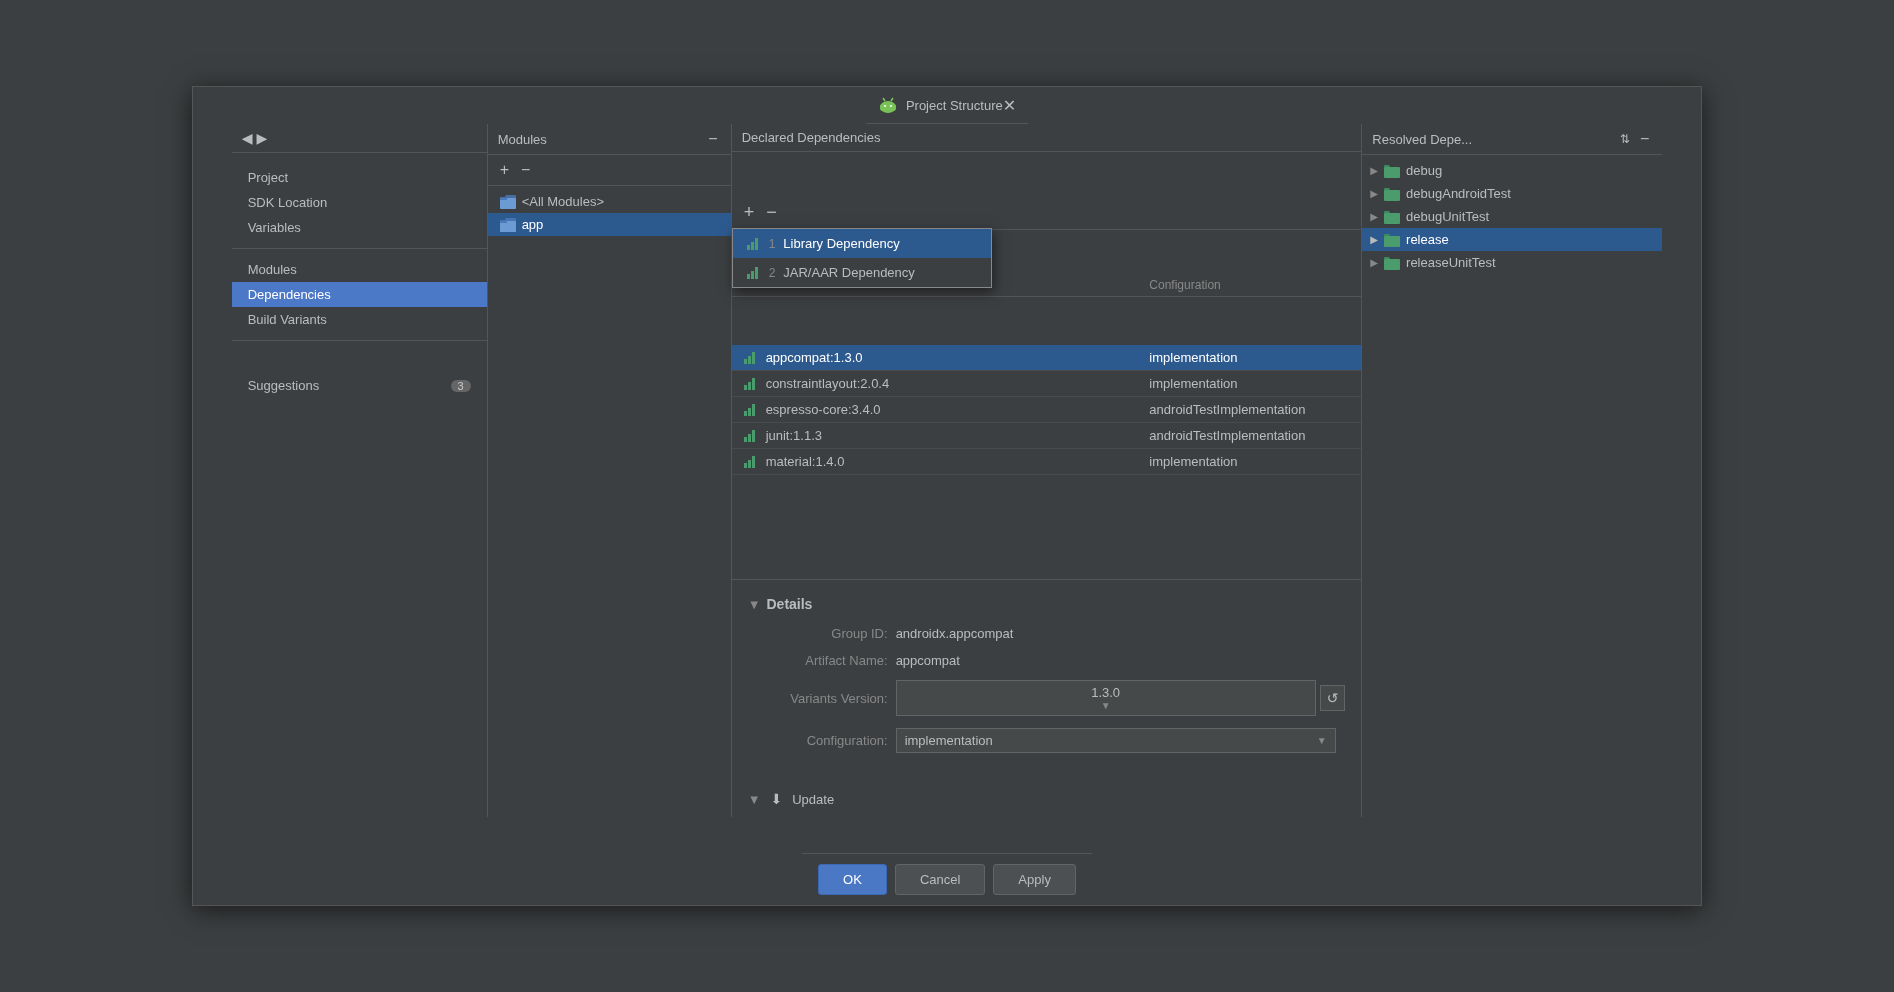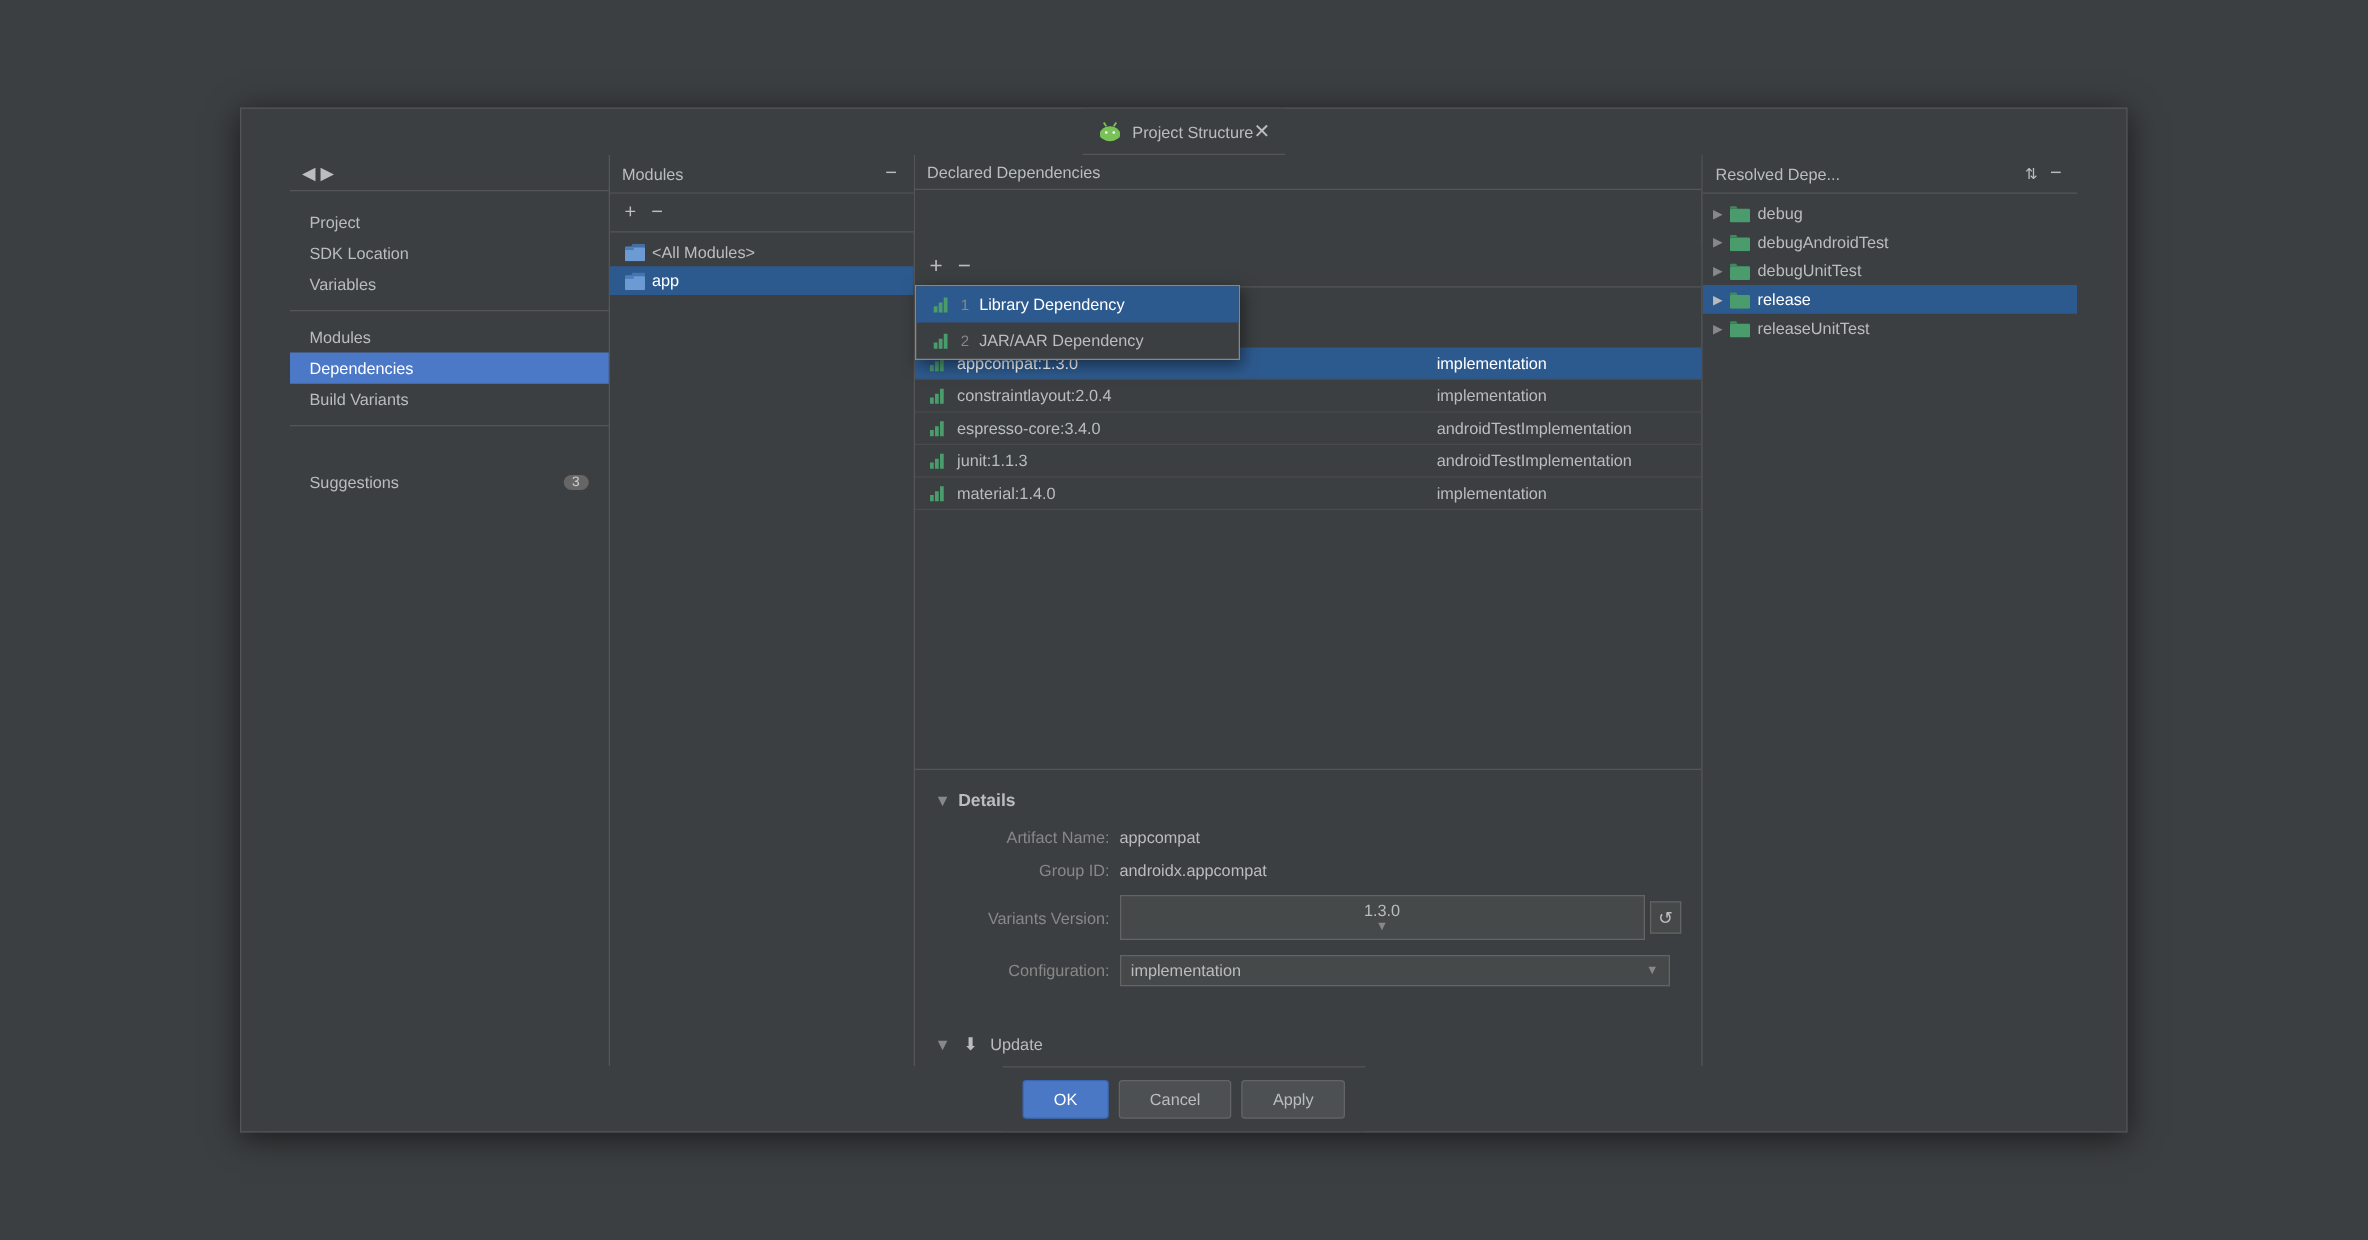--- a/index.html
+++ b/index.html
@@ -328,20 +328,21 @@
     
     .bottom-bar {
       display: flex;
       justify-content: flex-end;
       align-items: center;
       gap: 8px;
       padding: 10px 16px;
       border-top: 1px solid #555;
       background: #3c3f41;
       flex-shrink: 0;
+      margin-top: 36px;
     }
     .btn {
       padding: 7px 24px;
       border-radius: 3px;
       cursor: pointer;
       font-size: 13px;
       border: 1px solid #646464;
     }
     .btn-primary {
       background: #4a78c5;
@@ -507,20 +508,24 @@
                 <span style="height:5px;"></span>
                 <span style="height:8px;"></span>
                 <span style="height:12px;"></span>
               </div>
               <span class="item-number">2</span>
               <span>JAR/AAR Dependency</span>
             </div>
           </div>
         </div>
 
+        <div class="dep-col-header">
+          <span class="dep-col-name"></span>
+          <span class="dep-col-config">Configuration</span>
+        </div>
         <div class="declared-panel-inner">
           <div class="dep-table panel-content">
 
             <div class="dep-row active">
               <div class="bar-icon">
                 <span style="height:5px;"></span>
                 <span style="height:8px;"></span>
                 <span style="height:12px;"></span>
               </div>
               <span class="dep-name">appcompat:1.3.0</span>
@@ -563,26 +568,26 @@
               <span class="dep-config">implementation</span>
             </div>
           </div>
 
           <div class="details-section">
             <div class="details-header">
               <span class="collapse-arrow">▼</span>
               <span class="details-title">Details</span>
             </div>
             <div class="details-row">
+              <span class="details-label">Group ID:</span>
+              <span class="details-value">androidx.appcompat</span>
+            </div>
+            <div class="details-row">
               <span class="details-label">Artifact Name:</span>
               <span class="details-value">appcompat</span>
-            </div>
-            <div class="details-row">
-              <span class="details-label">Group ID:</span>
-              <span class="details-value">androidx.appcompat</span>
             </div>
             <div class="details-row">
               <span class="details-label">Variants Version:</span>
               <div class="details-input">
                 <div class="version-select">
                   <span>1.3.0</span>
                   <span class="dropdown-arrow">▼</span>
                 </div>
                 <button class="tool-btn" style="font-size:14px; border:1px solid #646464; background:#45494a; padding:4px 6px;">↺</button>
               </div>

